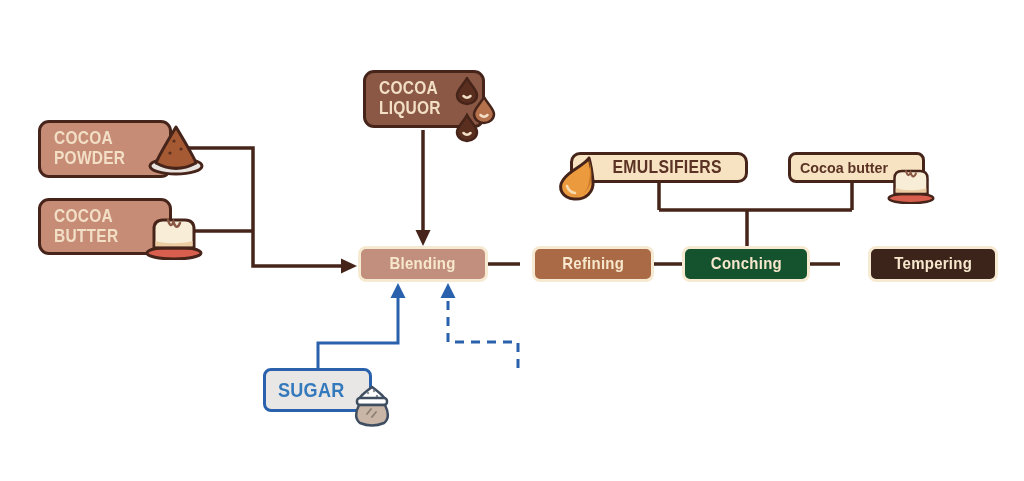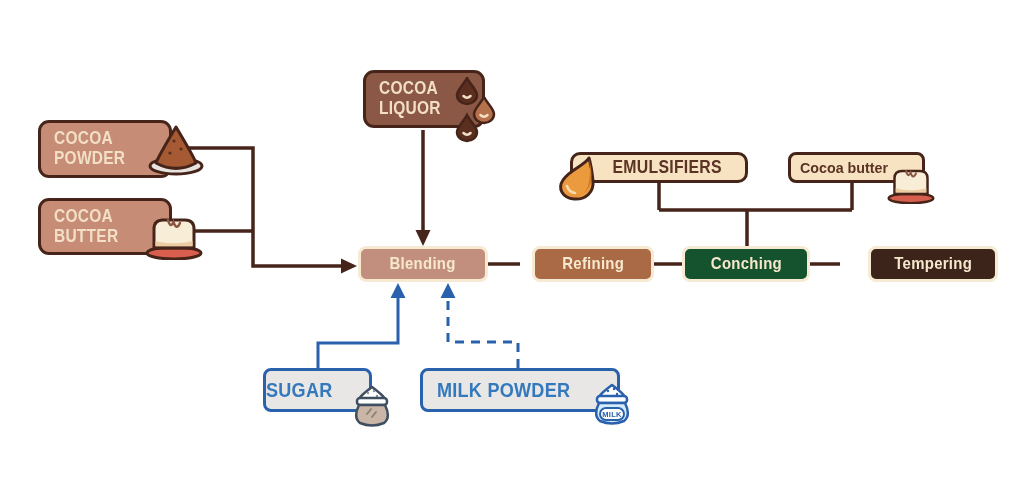--- a/index.html
+++ b/index.html
@@ -28,21 +28,21 @@
         color:#f7e8cd;font-weight:bold;font-size:17px;letter-spacing:.3px;}
   .step span{display:inline-block;transform:scaleX(.88);transform-origin:center;}
   #step-blending{left:358px;width:130px;background:#c28e7d;}
   #step-refining{left:520px;width:122px;background:#aa6a45;margin-left:12px;}
   #step-conching{left:682px;width:128px;background:#14532d;}
   #step-tempering{left:840px;width:130px;background:#3c241a;margin-left:28px;}
   
   .blue-box{border:3px solid #2a61ad;border-radius:8px;background:#e9e7e5;
             color:#3579bd;font-weight:bold;font-size:21px;letter-spacing:.3px;}
   .blue-box .blabel{display:inline-block;transform:scaleX(.86);transform-origin:left center;}
-  #sugar{left:263px;top:368px;width:109px;height:44px;}
+  #sugar{left:263px;top:368px;width:109px;height:44px;padding-left:12px;}
   #milk-powder{left:420px;top:368px;width:200px;height:44px;padding-left:14px;}
   .icon{position:absolute;z-index:3;}
 </style>
 </head>
 <body>
 
 <div class="canvas">
 
   <svg class="connectors" width="1024" height="481" viewBox="0 0 1024 481">
     <g stroke="#46241a" stroke-width="3.5" fill="none">
@@ -154,27 +154,14 @@
       <path d="M24 2 C28 5 35 10 37 14 H11 C13 10 20 5 24 2 Z" fill="#ffffff" stroke="#3f4e61" stroke-width="2.5" stroke-linejoin="round"></path>
       <circle cx="20" cy="8" r="1.2" fill="#8a8f98"></circle>
         <circle cx="26" cy="6" r="1.2" fill="#8a8f98"></circle>
         <circle cx="29" cy="11" r="1.2" fill="#8a8f98"></circle>
       <rect x="9" y="13" width="30" height="7" rx="3" fill="#ffffff" stroke="#3f4e61" stroke-width="2.5"></rect>
       <path d="M11 20 C7 28 7 34 12 38 Q24 43 36 38 C41 34 41 28 37 20 Z" fill="#c9b6a6" stroke="#3f4e61" stroke-width="2.5" stroke-linejoin="round"></path>
       <path d="M19 29 l4 -5 M24 32 l4 -5" stroke="#8d8377" stroke-width="2" stroke-linecap="round"></path>
     </svg>
   </div>
 
-  <div class="node blue-box" id="milk-powder">
-    <span class="blabel">MILK POWDER</span>
-    <svg class="icon" style="left:165px;top:12px;" width="48" height="44" viewBox="0 0 48 44">
-      <path d="M24 2 C28 5 35 10 37 14 H11 C13 10 20 5 24 2 Z" fill="#ffffff" stroke="#2a61ad" stroke-width="2.5" stroke-linejoin="round"></path>
-      <circle cx="20" cy="8" r="1.2" fill="#2a61ad"></circle>
-        <circle cx="26" cy="6" r="1.2" fill="#2a61ad"></circle>
-        <circle cx="29" cy="11" r="1.2" fill="#2a61ad"></circle>
-      <rect x="9" y="13" width="30" height="7" rx="3" fill="#ffffff" stroke="#2a61ad" stroke-width="2.5"></rect>
-      <path d="M11 20 C7 28 7 34 12 38 Q24 43 36 38 C41 34 41 28 37 20 Z" fill="#d6ebfa" stroke="#2a61ad" stroke-width="2.5" stroke-linejoin="round"></path>
-      <rect x="12" y="25" width="24" height="12" rx="6" fill="#ffffff" stroke="#2a61ad" stroke-width="2"></rect>
-      <text x="24" y="34" text-anchor="middle" font-size="7.5" font-weight="bold" fill="#2a61ad" font-family="Liberation Sans, sans-serif">MILK</text>
-    </svg>
-  </div>
 
 </div>
 
 </body></html>

